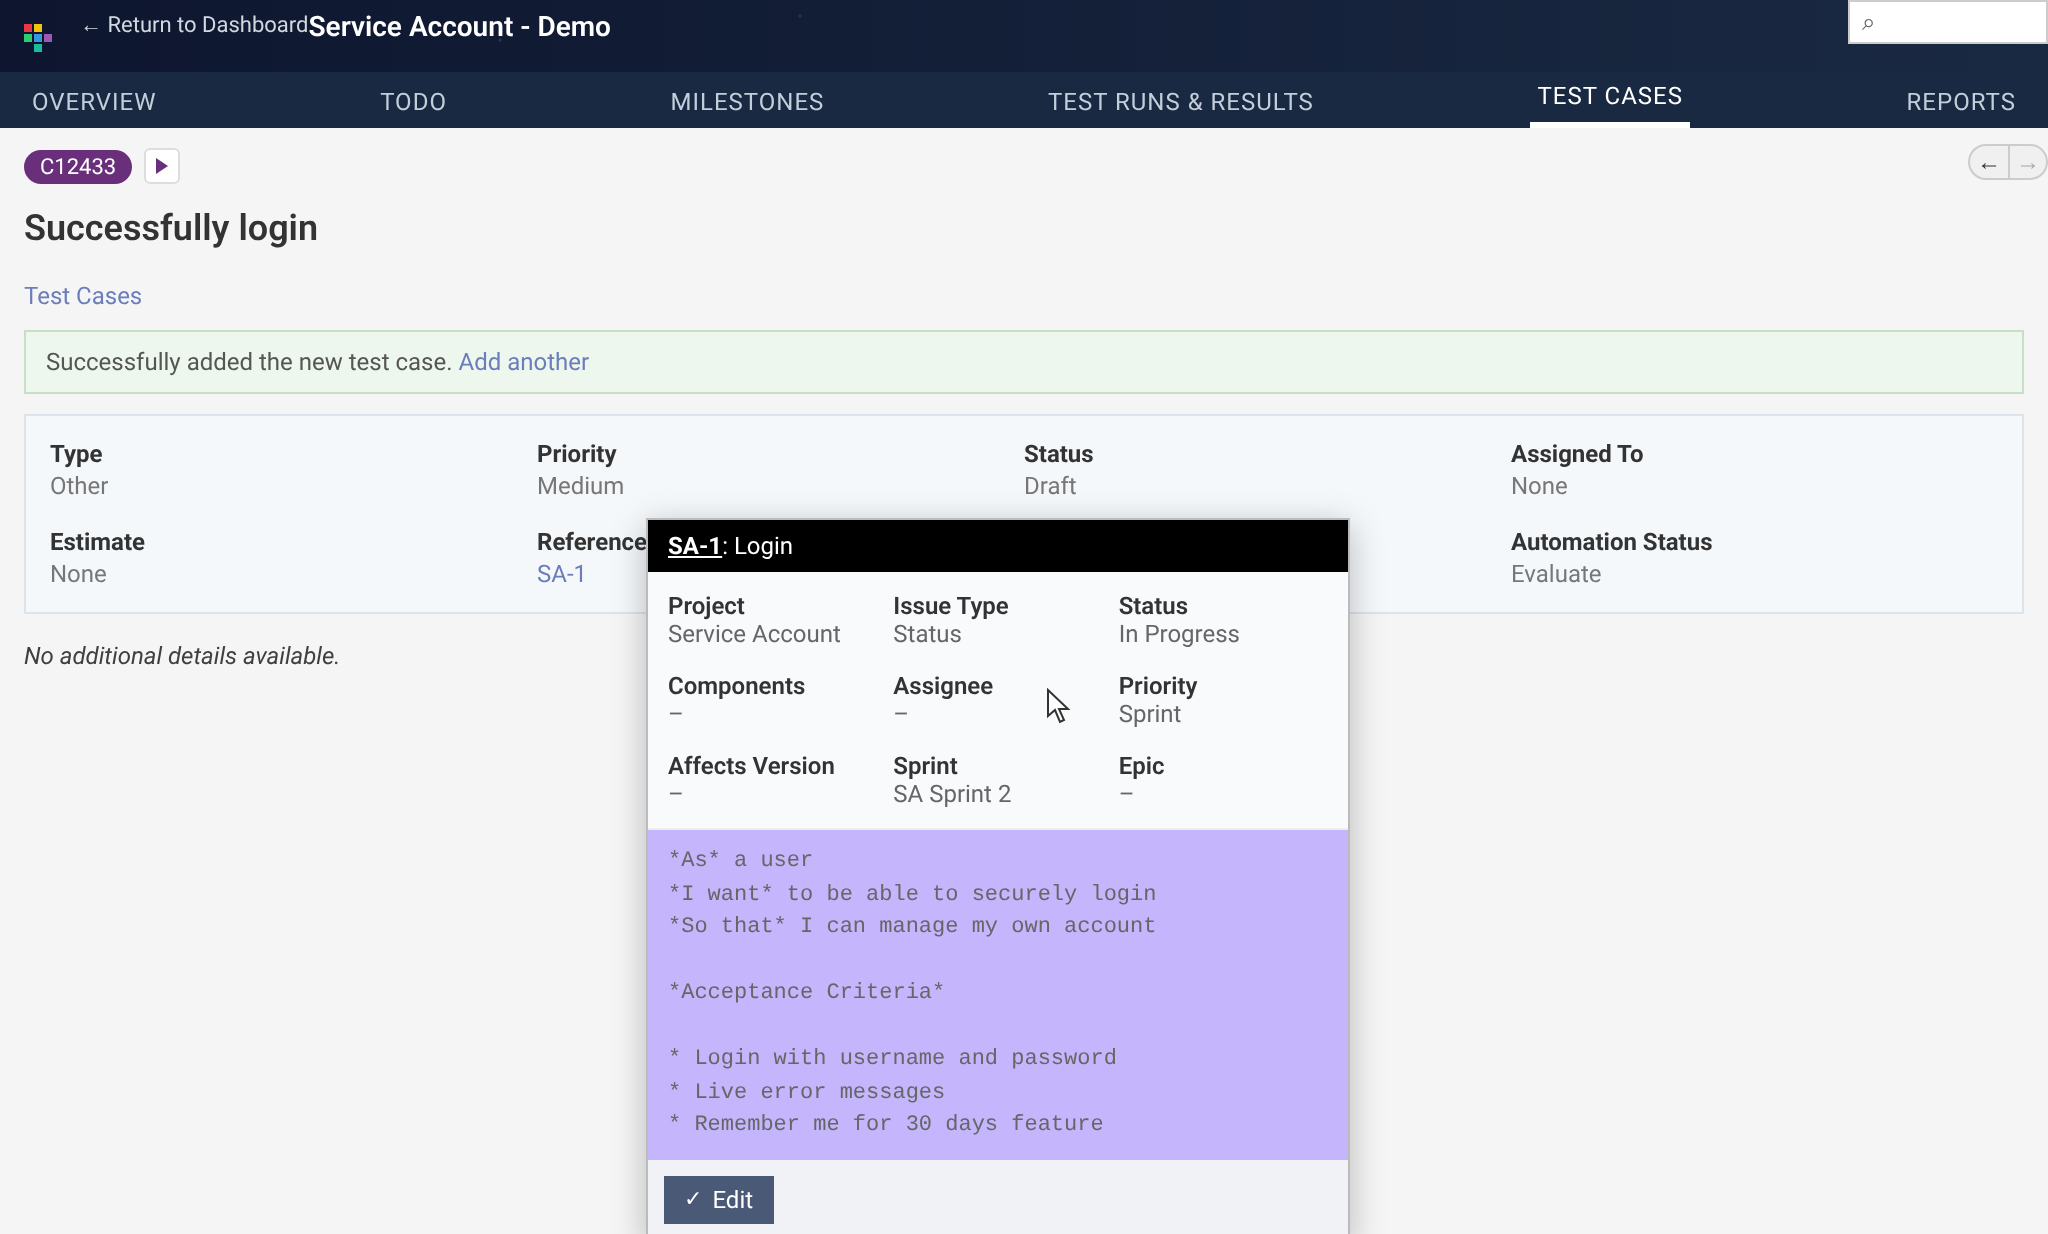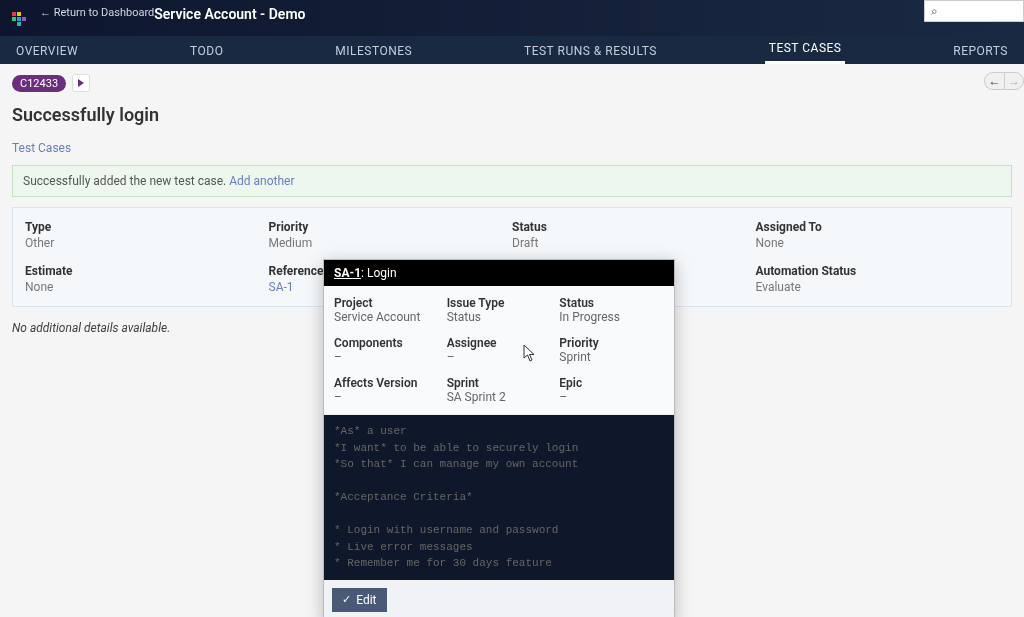--- a/index.html
+++ b/index.html
@@ -55,21 +55,21 @@
 
 .nodetails{ font-style:italic; color:#404040; font-size:12px; margin-top:14px; }
 
 
 .popover{ position:absolute; left:323px; top:259px; width:352px; background:#fff; box-shadow:0 4px 16px rgba(0,0,0,.25); border:1px solid #bbb; font-size:12px; }
 .pop-header{ background:#000000; color:#fff; padding:6px 10px; font-size:12px; }
 .pop-header strong{ text-decoration:underline; }
 .pop-grid{ display:grid; grid-template-columns:1fr 1fr 1fr; padding:10px; gap:12px 8px; background:#f8fafc; }
 .pop-cell .plabel{ font-weight:600; font-size:12px; color:#333;}
 .pop-cell .pval{ font-size:12px; color:#666; }
-.pop-body{ padding:8px 10px; font-family:"Courier New",monospace; font-size:11px; color:#666; line-height:1.5; white-space:pre-wrap; background:#0f172a; border-top:1px solid #eee;}
+.pop-body{ padding:8px 10px; font-family:"Courier New",monospace; font-size:11px; color:#666; line-height:1.5; white-space:pre-wrap; background:#c4b5fd; border-top:1px solid #eee;}
 .pop-actions{ padding:8px; background:#f0f2f5; }
 .editbtn{ background:#4a5a76; color:#fff; border:none; padding:5px 10px; font-size:12px; cursor:pointer; display:inline-flex; align-items:center; gap:5px; }
 .editbtn::before{content:"✓"; font-size:11px;}
 
 .cursor{ position:absolute; left:523px; top:344px; width:14px; height:18px; pointer-events:none; }
 </style>
 </head>
 <body>
 
 <div class="topbar">

